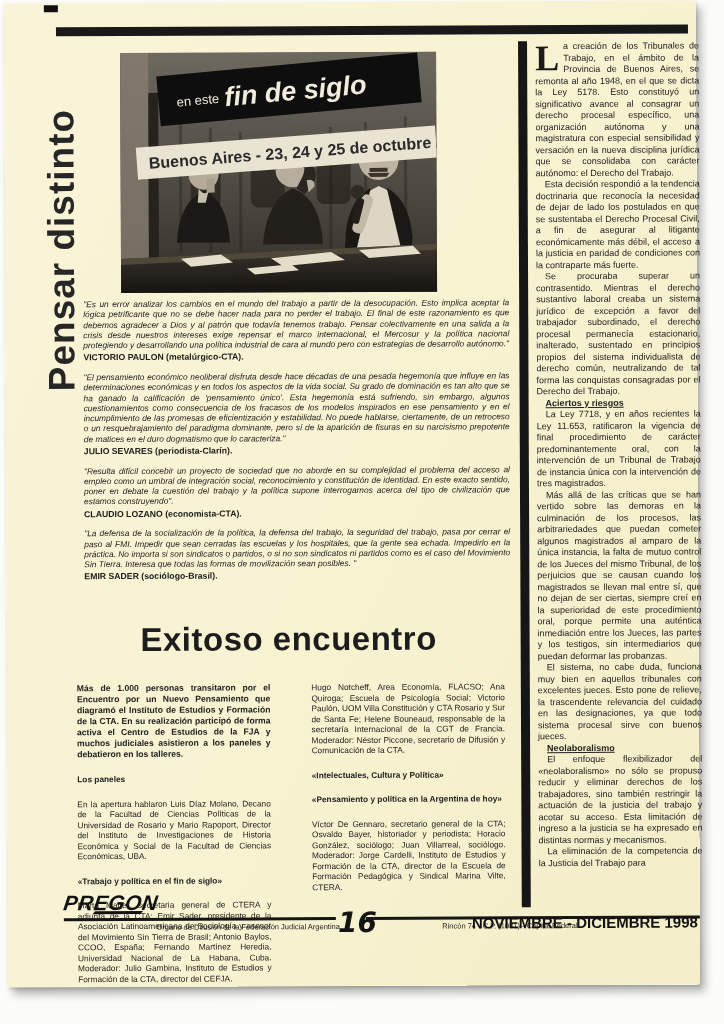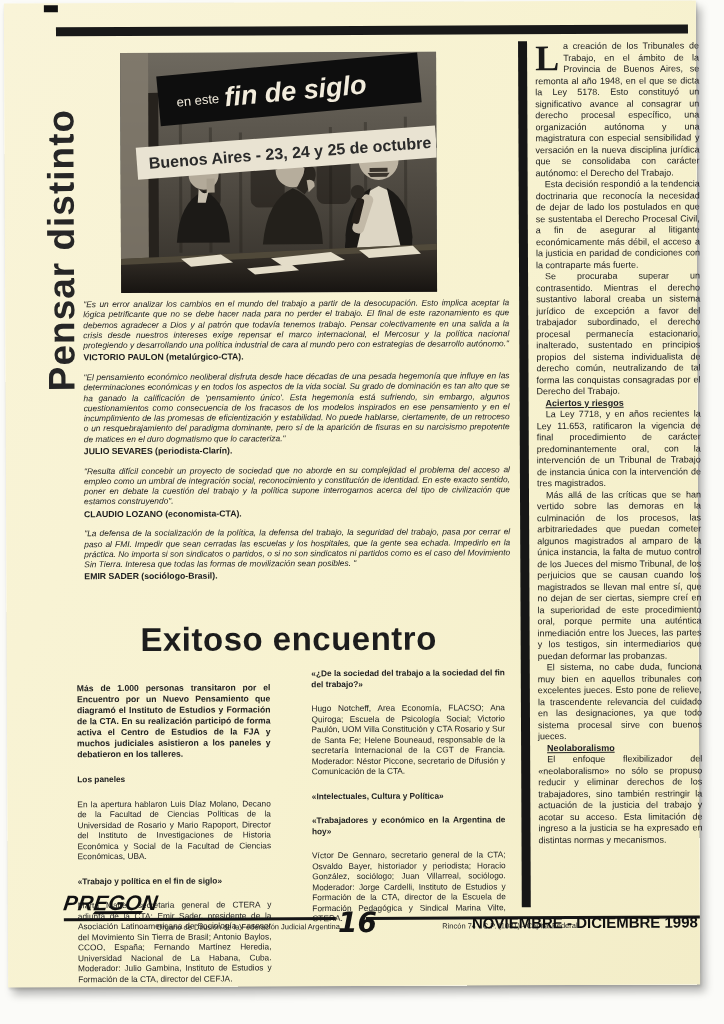--- a/index.html
+++ b/index.html
@@ -190,40 +190,40 @@
 
   <div class="columns">
     <div class="col">
       <p class="intro">Más de 1.000 personas transitaron por el Encuentro por un Nuevo Pensamiento que diagramó el Instituto de Estudios y Formación de la CTA. En su realización participó de forma activa el Centro de Estudios de la FJA y muchos judiciales asistieron a los paneles y debatieron en los talleres.</p>
       <p class="subhead">Los paneles</p>
       <p>En la apertura hablaron Luis Díaz Molano, Decano de la Facultad de Ciencias Políticas de la Universidad de Rosario y Mario Rapoport, Director del Instituto de Investigaciones de Historia Económica y Social de la Facultad de Ciencias Económicas, UBA.</p>
       <p class="subhead">«Trabajo y política en el fin de siglo»</p>
       <p>Marta Maffei, secretaria general de CTERA y adjunta de la CTA; Emir Sader, presidente de la Asociación Latinoamericana de Sociología y asesor del Movimiento Sin Tierra de Brasil; Antonio Baylos, CCOO, España; Fernando Martínez Heredia, Universidad Nacional de La Habana, Cuba. Moderador: Julio Gambina, Instituto de Estudios y Formación de la CTA, director del CEFJA.</p>
     </div>
     <div class="col">
-      <p class="subhead" style="margin-top:0">«¿De la sociedad del trabajo a la sociedad del fin del trabajo?»</p>
       <p>Hugo Notcheff, Area Economía, FLACSO; Ana Quiroga; Escuela de Psicología Social; Victorio Paulón, UOM Villa Constitución y CTA Rosario y Sur de Santa Fe; Helene Bouneaud, responsable de la secretaría Internacional de la CGT de Francia. Moderador: Néstor Piccone, secretario de Difusión y Comunicación de la CTA.</p>
       <p class="subhead" style="margin-top:11px">«Intelectuales, Cultura y Política»</p>
-      <p class="subhead" style="margin-top:11px">«Trabajadores y económico en la Argentina de hoy»</p>
+      <p class="subhead" style="margin-top:11px">«Pensamiento y política en la Argentina de hoy»</p>
       <p>Víctor De Gennaro, secretario general de la CTA; Osvaldo Bayer, historiador y periodista; Horacio González, sociólogo; Juan Villarreal, sociólogo. Moderador: Jorge Cardelli, Instituto de Estudios y Formación de la CTA, director de la Escuela de Formación Pedagógica y Sindical Marina Vilte, CTERA.</p>
     </div>
   </div>
 
   <div class="divider-bar"></div>
 
   <div class="sidebar">
     <p class="first"><span class="dropcap">L</span><span>a creación de los Tribunales de Trabajo, en el ámbito de la Provincia de Buenos Aires, se remonta al año 1948, en el que se dicta la Ley 5178. Esto constituyó un significativo avance al consagrar un derecho procesal específico, una organización autónoma y una magistratura con especial sensibilidad y versación en la nueva disciplina jurídica que se consolidaba con carácter autónomo: el Derecho del Trabajo.</span></p>
     <p>Esta decisión respondió a la tendencia doctrinaria que reconocía la necesidad de dejar de lado los postulados en que se sustentaba el Derecho Procesal Civil, a fin de asegurar al litigante económicamente más débil, el acceso a la justicia en paridad de condiciones con la contraparte más fuerte.</p>
     <p>Se procuraba superar un contrasentido. Mientras el derecho sustantivo laboral creaba un sistema jurídico de excepción a favor del trabajador subordinado, el derecho procesal permanecía estacionario, inalterado, sustentado en principios propios del sistema individualista de derecho común, neutralizando de tal forma las conquistas consagradas por el Derecho del Trabajo.</p>
     <p class="side-subhead">Aciertos y riesgos</p>
     <p>La Ley 7718, y en años recientes la Ley 11.653, ratificaron la vigencia de final procedimiento de carácter predominantemente oral, con la intervención de un Tribunal de Trabajo de instancia única con la intervención de tres magistrados.</p>
     <p>Más allá de las críticas que se han vertido sobre las demoras en la culminación de los procesos, las arbitrariedades que puedan cometer algunos magistrados al amparo de la única instancia, la falta de mutuo control de los Jueces del mismo Tribunal, de los perjuicios que se causan cuando los magistrados se llevan mal entre sí, que no dejan de ser ciertas, siempre creí en la superioridad de este procedimiento oral, porque permite una auténtica inmediación entre los Jueces, las partes y los testigos, sin intermediarios que puedan deformar las probanzas.</p>
     <p>El sistema, no cabe duda, funciona muy bien en aquellos tribunales con excelentes jueces. Esto pone de relieve, la trascendente relevancia del cuidado en las designaciones, ya que todo sistema procesal sirve con buenos jueces.</p>
     <p class="side-subhead">Neolaboralismo</p>
     <p>El enfoque flexibilizador del «neolaboralismo» no sólo se propuso reducir y eliminar derechos de los trabajadores, sino también restringir la actuación de la justicia del trabajo y acotar su acceso. Esta limitación de ingreso a la justicia se ha expresado en distintas normas y mecanismos.</p>
+    <p>La eliminación de la competencia de la Justicia del Trabajo para</p>
   </div>
 
   <div class="footer">
     <div class="logo">PREGON</div>
     <div class="logo-swoosh"></div>
     <div class="rule-left"></div>
     <div class="rule-right"></div>
     <div class="footer-caption-left">Organo de Difusión de la Federación Judicial Argentina</div>
     <div class="page-number">16</div>
     <div class="footer-caption-center">Rincón 74 - C.P. (1081) - Capital Federal</div>

